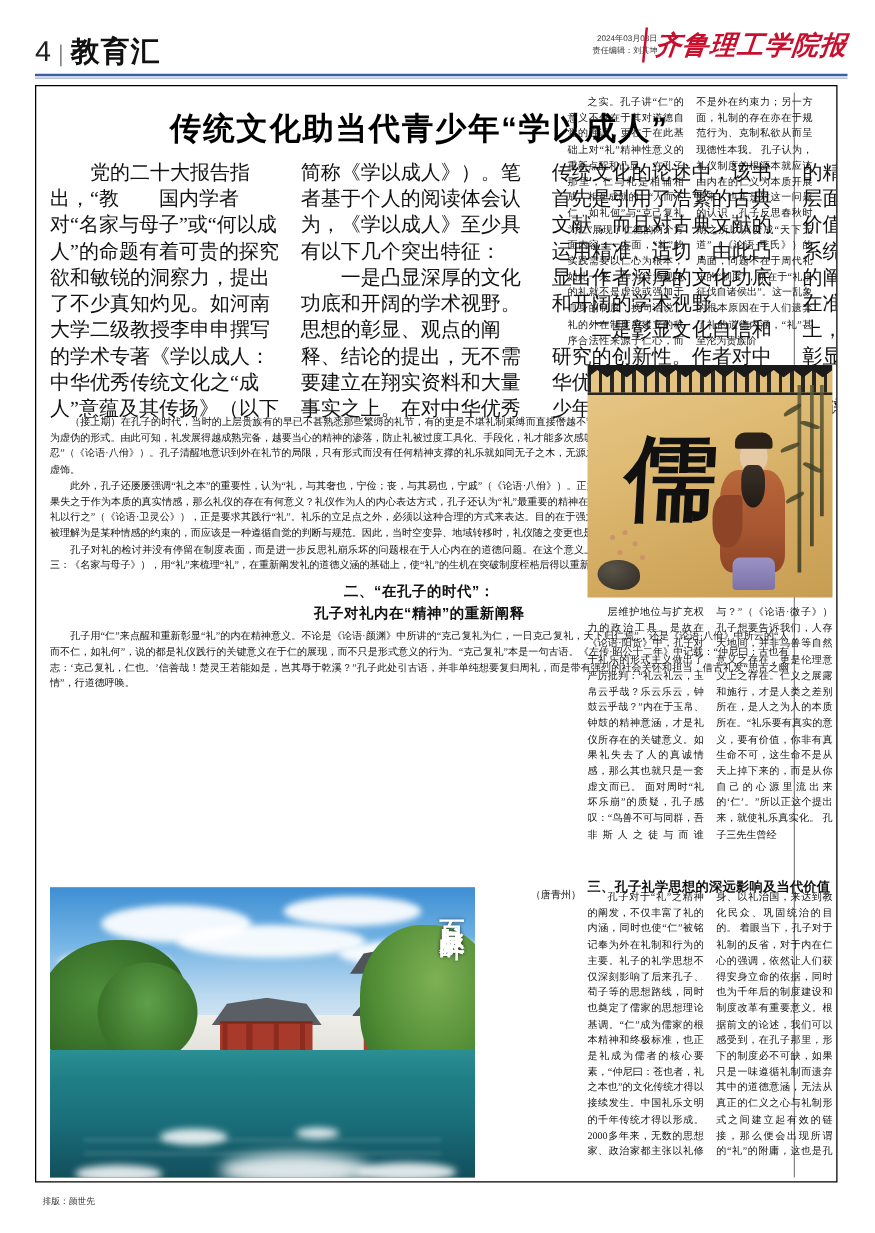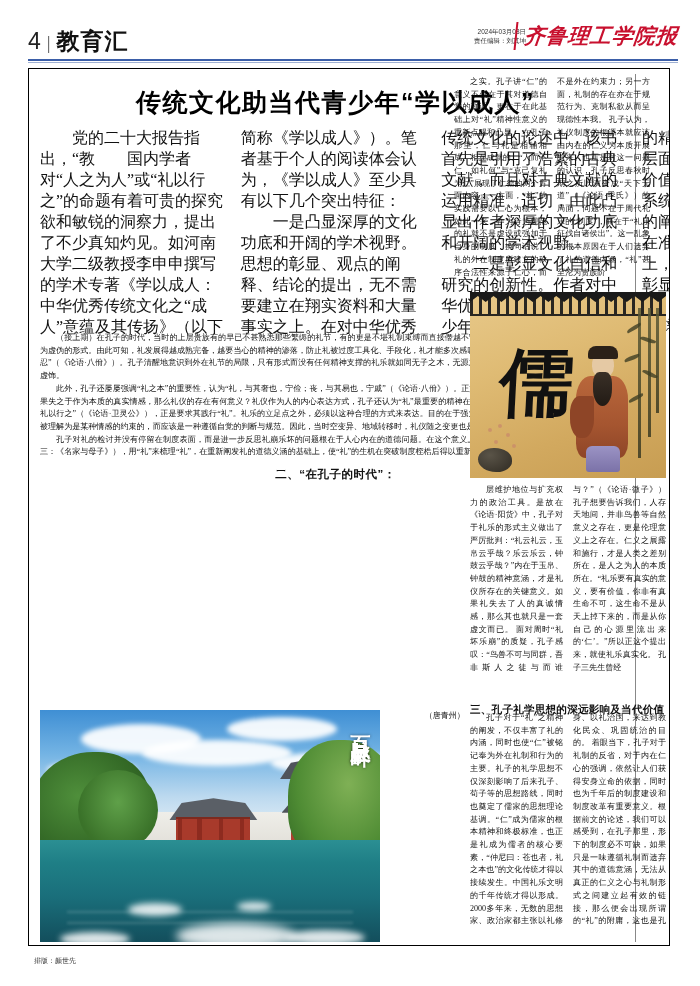--- a/index.html
+++ b/index.html
@@ -545,37 +545,39 @@
 </div>
 
 <div class="frame">
   <div class="inner">
 
     <div class="vrule-right"></div>
 
     <div class="art1">
       <div class="art1-title">传统文化助当代青少年“学以成人”</div>
       <div class="art1-cols">
-        <p class="cn">党的二十大报告指出，“教　　国内学者对“人之为人”或“礼以行之”的命题有着可贵的探究欲和敏锐的洞察力，提出了不少真知灼见。如河南大学二级教授李申申撰写的学术专著《学以成人：中华优秀传统文化之“成人”意蕴及其传扬》（以下简称《学以成人》）。笔者基于个人的阅读体会认为，《学以成人》至少具有以下几个突出特征：</p>
+        <p class="cn">党的二十大报告指出，“教　　国内学者对“名家与母子”或“何以成人”的命题有着可贵的探究欲和敏锐的洞察力，提出了不少真知灼见。如河南大学二级教授李申申撰写的学术专著《学以成人：中华优秀传统文化之“成人”意蕴及其传扬》（以下简称《学以成人》）。笔者基于个人的阅读体会认为，《学以成人》至少具有以下几个突出特征：</p>
         <p class="cn">一是凸显深厚的文化功底和开阔的学术视野。思想的彰显、观点的阐释、结论的提出，无不需要建立在翔实资料和大量事实之上。在对中华优秀传统文化的论述中，该书首先是引用了浩繁的古典文献，而且对古典文献的运用精准、适切，由此凸显出作者深厚的文化功底和开阔的学术视野。</p>
         <p class="cn">二是彰显文化自信和研究的创新性。作者对中华优秀传统文化在助推青少年“成人”过程中所蕴含的精神层面、政治与制度层面、教育与学术层面的价值与意义进行了全面、系统的阐释。正是将思想的阐释尽可能牢固地建立在准确的文献资料基础之上，才使得该书中的思想彰显出深刻性。</p>
         <p class="cn">三是在中外文化碰撞中辩证认识传统文化。《学以成人》对中华优秀传统文化有力助推青少年健康成长中价值与意义的阐释，绝非偏于一隅地坐井观天，亦非以狭窄的眼光自我陶醉，而是以开阔的视野、宽广的胸襟将其置于世界文化、置于人类各民族不同文明的大背景下加以考察与审视，这就使其提出的观点和阐释的思想更其说服力、感染力。</p>
 
       </div>
     </div>
 
     <div class="art2">
       <p class="cn art2-lead">（接上期）在孔子的时代，当时的上层贵族有的早已不甚熟悉那些繁缛的礼节，有的更是不堪礼制束缚而直接僭越不守，对他们而言，礼乐早已失去原本意义而流为虚伪的形式。由此可知，礼发展得越成熟完备，越要当心的精神的渗落，防止礼被过度工具化、手段化，礼才能多次感叹“人而不仁，如礼何”，如乐何”是可忍孰不可忍”（《论语·八佾》）。孔子清醒地意识到外在礼节的局限，只有形式而没有任何精神支撑的礼乐就如同无子之木，无源之水，对生命毫无意义，只是徒具外在形式的虚饰。</p>
       <div class="art2-body" style="column-count:1;">
         <p class="cn">此外，孔子还屡屡强调“礼之本”的重要性，认为“礼，与其奢也，宁俭；丧，与其易也，宁戚”（《论语·八佾》）。正如我们重要的不是臃肿而是悲戚之心，礼仪如果失之于作为本质的真实情感，那么礼仪的存在有何意义？礼仪作为人的内心表达方式，孔子还认为“礼”最重要的精神在于“文”、《论语·卫灵公》讲“君子义以为质，礼以行之”（《论语·卫灵公》），正是要求其践行“礼”。礼乐的立足点之外，必须以这种合理的方式来表达。目的在于强大得有情效的形式上，礼之价值适宜，不应该被理解为是某种情感的约束的，而应该是一种遵循自觉的判断与规范。因此，当时空变异、地域转移时，礼仪随之变更也是势所必然的。</p>
         <p class="cn">孔子对礼的检讨并没有停留在制度表面，而是进一步反思礼崩乐坏的问题根在于人心内在的道德问题。在这个意义上，孔子“损益三代而至仁之之点那”（《尔雅三：《名家与母子》），用“礼”来梳理“礼”，在重新阐发礼的道德义涵的基础上，使“礼”的生机在突破制度桎梏后得以重新脚发。</p>
       </div>
       <div class="sub-head">
         <div>二、“在孔子的时代”：</div>
-      </div>
+        <div>孔子对礼内在“精神”的重新阐释</div>
+      </div>
+      <p class="cn art2-body">孔子用“仁”来点醒和重新彰显“礼”的内在精神意义。不论是《论语·颜渊》中所讲的“克己复礼为仁，一日克己复礼，天下归仁焉”，还是《论语·八佾》中所云的“人而不仁，如礼何”，说的都是礼仪践行的关键意义在于仁的展现，而不只是形式意义的行为。“克己复礼”本是一句古语。《左传·昭公十二年》中记载：“仲尼曰：古也有志：‘克己复礼，仁也。’信善哉！楚灵王若能如是，岂其辱于乾溪？”孔子此处引古语，并非单纯想要复归周礼，而是带有强烈的社会关怀和担当，借古礼发“思古之幽情”，行道德呼唤。</p>
     </div>
 
     <div class="photo-wrap">
       <div class="sky"></div>
       <div class="cloud c1"></div>
       <div class="cloud c2"></div>
       <div class="cloud c3"></div>
       <div class="cloud c4"></div>
       <div class="cloud c5"></div>
 

